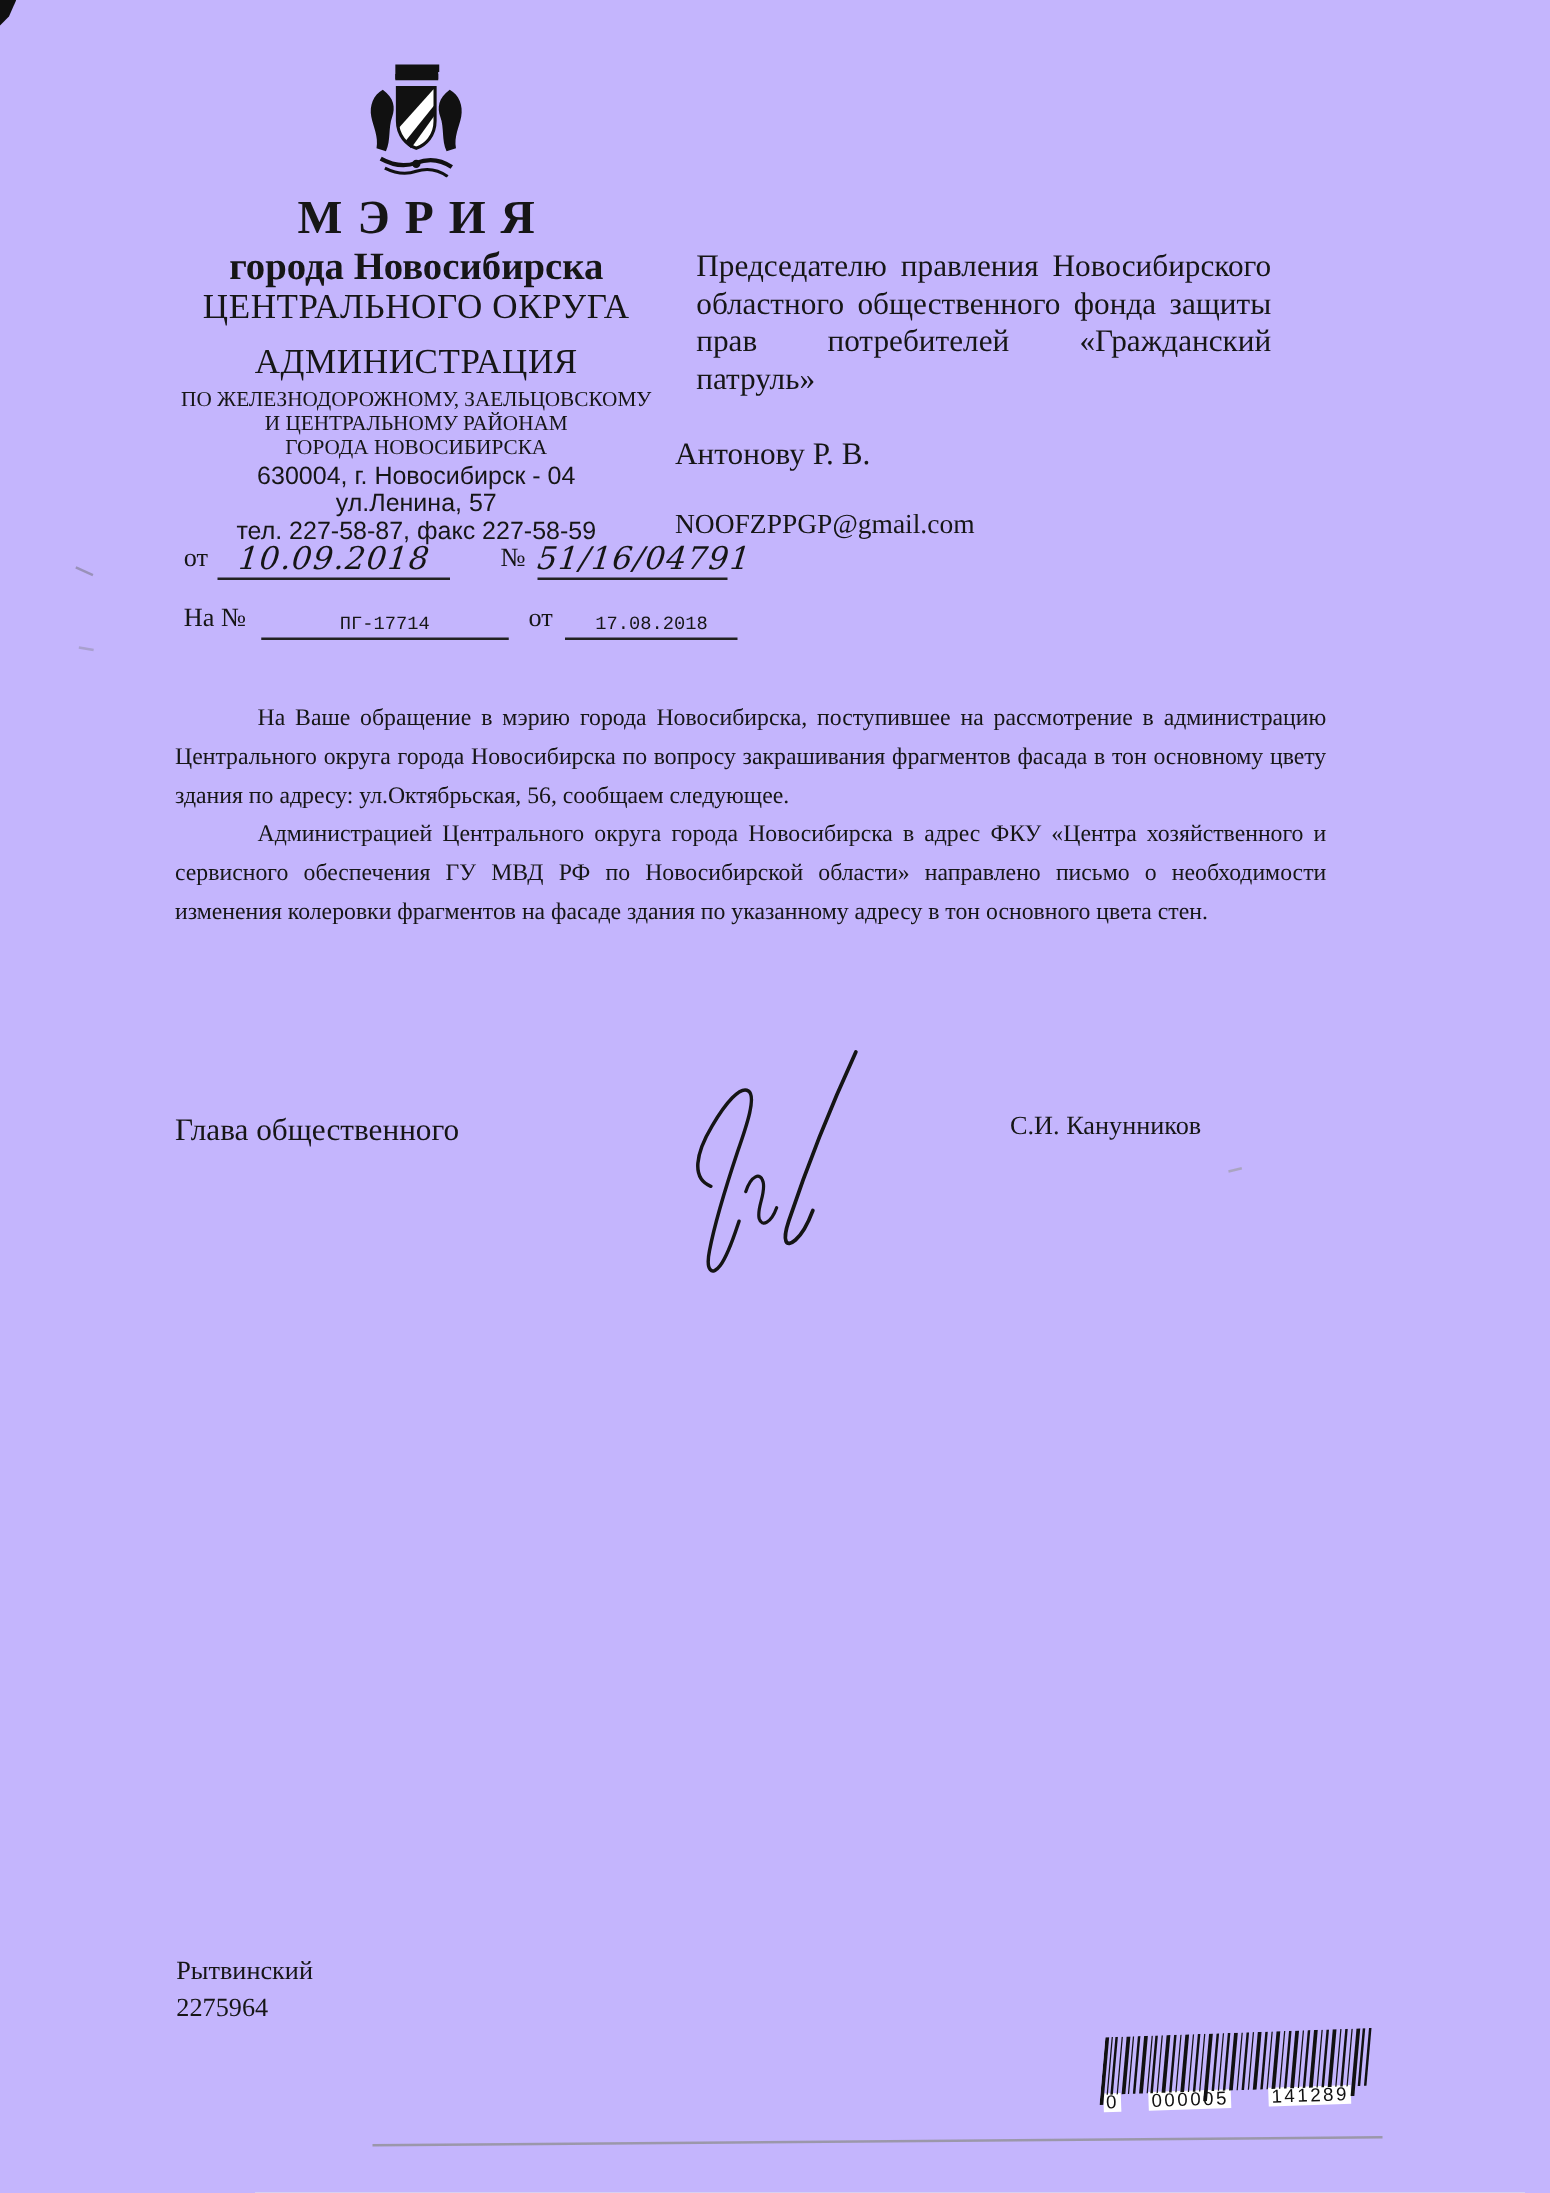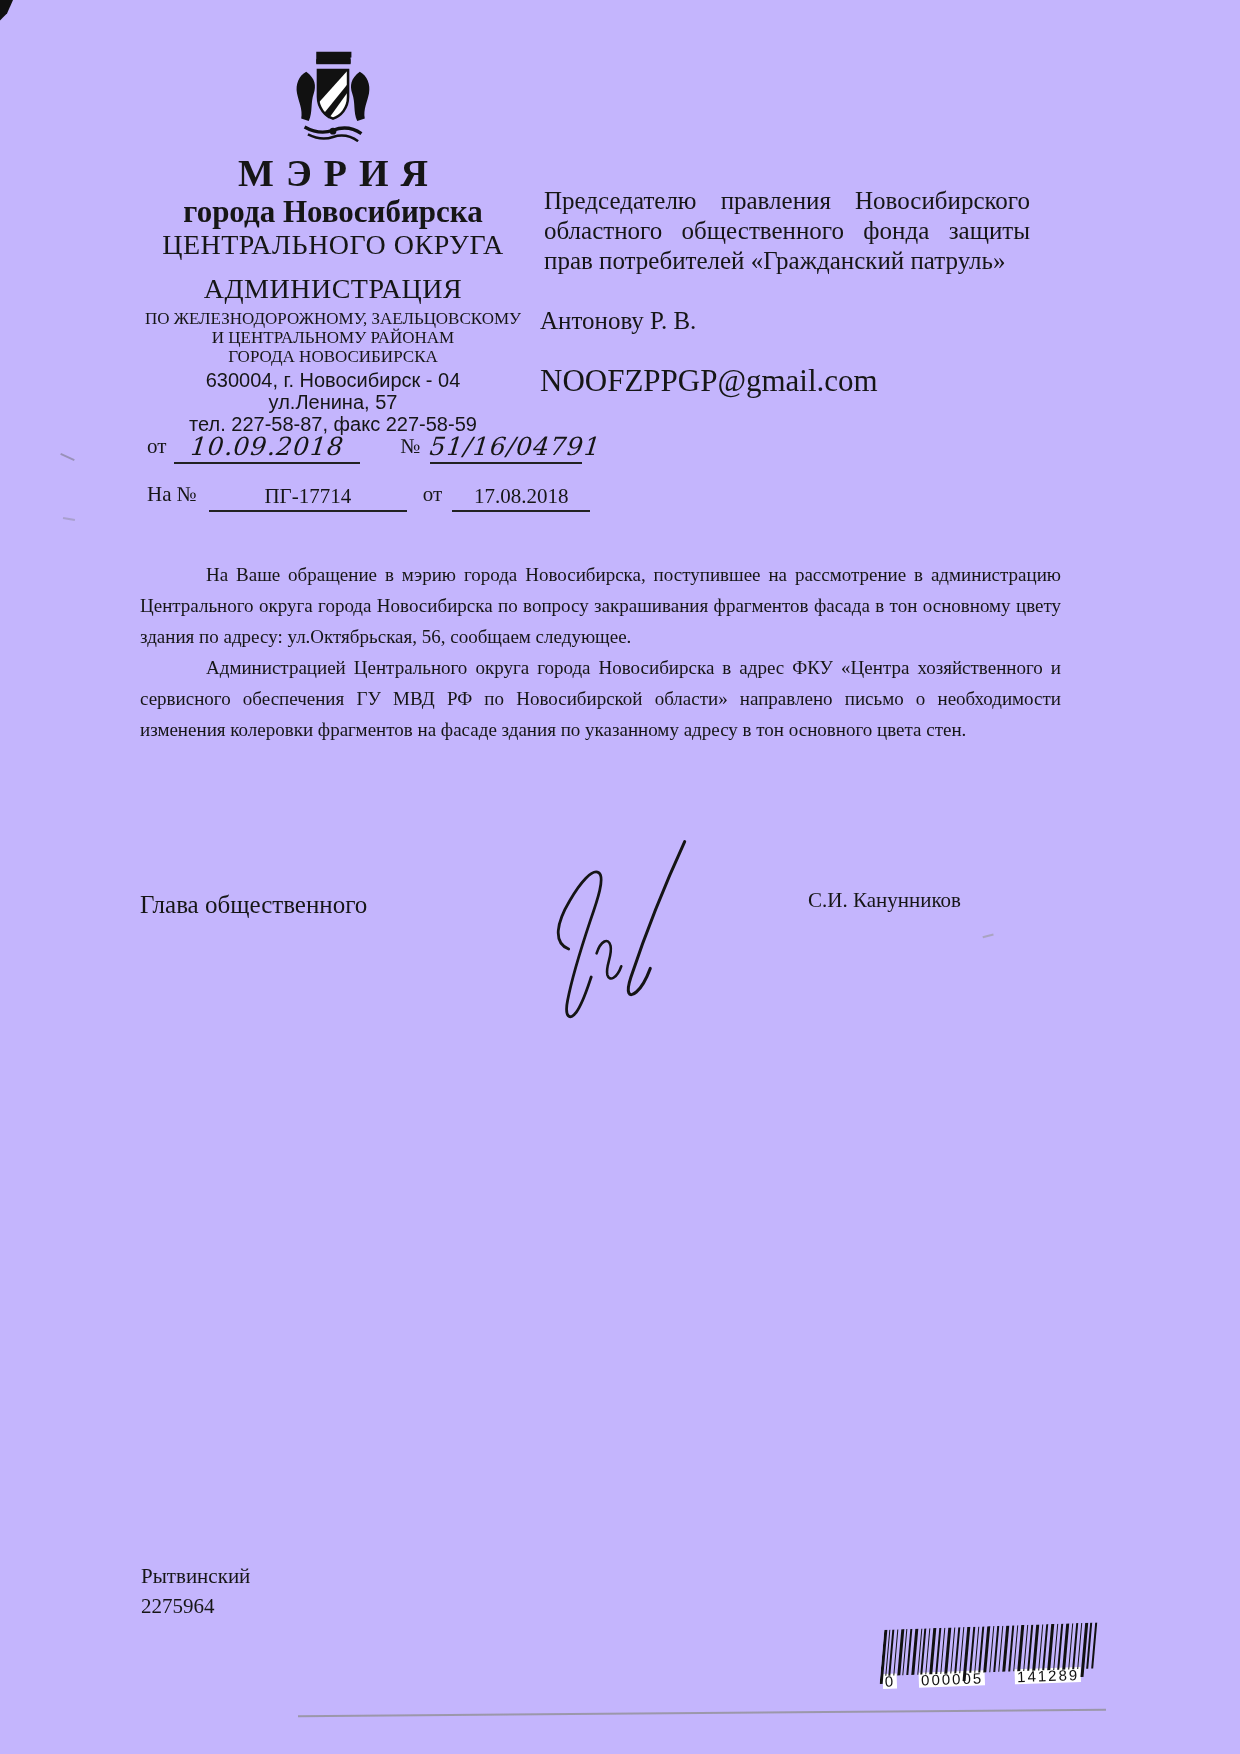--- a/index.html
+++ b/index.html
@@ -21,26 +21,26 @@
   .addr{font-family:"Liberation Sans", sans-serif; font-size:20px; line-height:22px;}
   .addr-first{margin-top:3px;}
   
   .ref-row{position:absolute; display:flex; align-items:flex-end; font-size:21px;}
   .ref-row .lbl{padding-bottom:5px; white-space:nowrap;}
   .fill-line{border-bottom:2px solid #222; text-align:center; padding-bottom:1px;}
   .hand{
     font-family:"DejaVu Serif", serif; font-style:italic; font-size:25px;
     display:inline-block; transform:skewX(-6deg); letter-spacing:1px; white-space:nowrap;
   }
-  .printed-val{font-size:21px; padding-bottom:4px;}
+  .printed-val{font-size:15px; padding-bottom:4px;font-family:Liberation Mono, monospace;}
   
   .addressee{position:absolute; left:540px; top:182px; width:494px;}
-  .addressee .title{font-size:25px; line-height:30px; text-align:justify; margin:4px;}
+  .addressee .title{font-size:25px; line-height:30px; text-align:justify; margin:17px;}
   .addressee .name{font-size:25px; margin:31px 0 0 0;}
-  .addressee .email{font-size:31px; margin:28px 0 0 0;}
+  .addressee .email{font-size:22px; margin:28px 0 0 0;}
   
   .body-text{position:absolute; left:140px; top:559px; width:921px; font-size:19px; line-height:31px; text-align:justify;}
   .body-text p{margin:0; text-indent:66px;}
   
   .sig-title{position:absolute; left:140px; top:891px; font-size:25px;}
   .sig-name{position:absolute; left:808px; top:888px; font-size:21px;}
   .sig-svg{position:absolute; left:522px; top:833px;}
   
   .footer{position:absolute; left:141px; top:1561px; font-size:21px; line-height:30px;}
   

